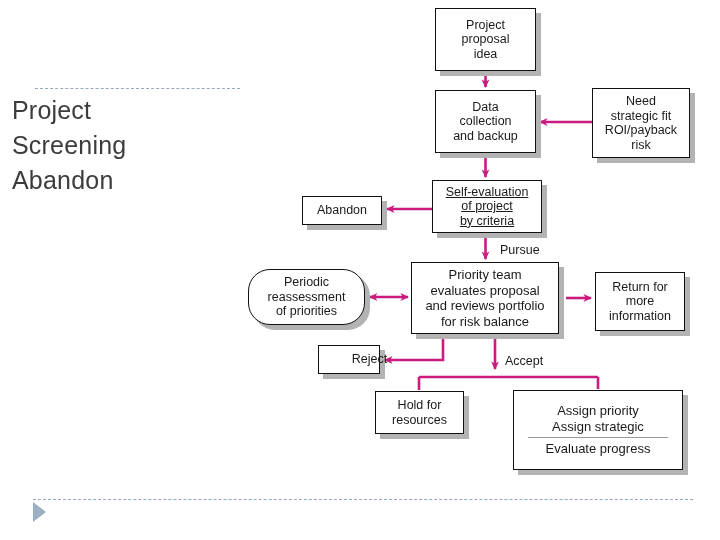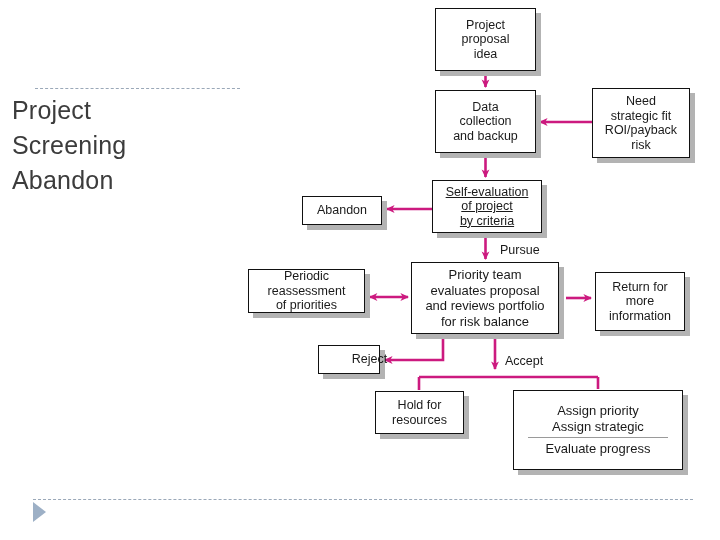--- a/index.html
+++ b/index.html
@@ -88,21 +88,21 @@
     border-top: 1px solid #9a9a9a;
     margin: 3px 0 3px 0;
   }
 
   
   #n-proposal   { left: 435px; top: 8px;   width: 101px; height: 63px; }
   #n-data       { left: 435px; top: 90px;  width: 101px; height: 63px; }
   #n-need       { left: 592px; top: 88px;  width: 98px;  height: 70px; }
   #n-abandon    { left: 302px; top: 196px; width: 80px;  height: 29px; }
   #n-self       { left: 432px; top: 180px; width: 110px; height: 53px; text-decoration: underline; }
-  #n-periodic   { left: 248px; top: 269px; width: 117px; height: 44px; }
+  #n-periodic   { left: 248px; top: 269px; width: 117px; height: 56px; border-radius: 22px; }
   #n-priority   { left: 411px; top: 262px; width: 148px; height: 72px; }
   #n-return     { left: 595px; top: 272px; width: 90px;  height: 59px; }
   #n-reject     { left: 318px; top: 345px; width: 62px;  height: 29px; padding-left: 44px; }
   #n-hold       { left: 375px; top: 391px; width: 89px;  height: 43px; }
   #n-assign     { left: 513px; top: 390px; width: 170px; height: 80px; }
 
   
   .edge-label {
     position: absolute;
     font-size: 12.5px;

